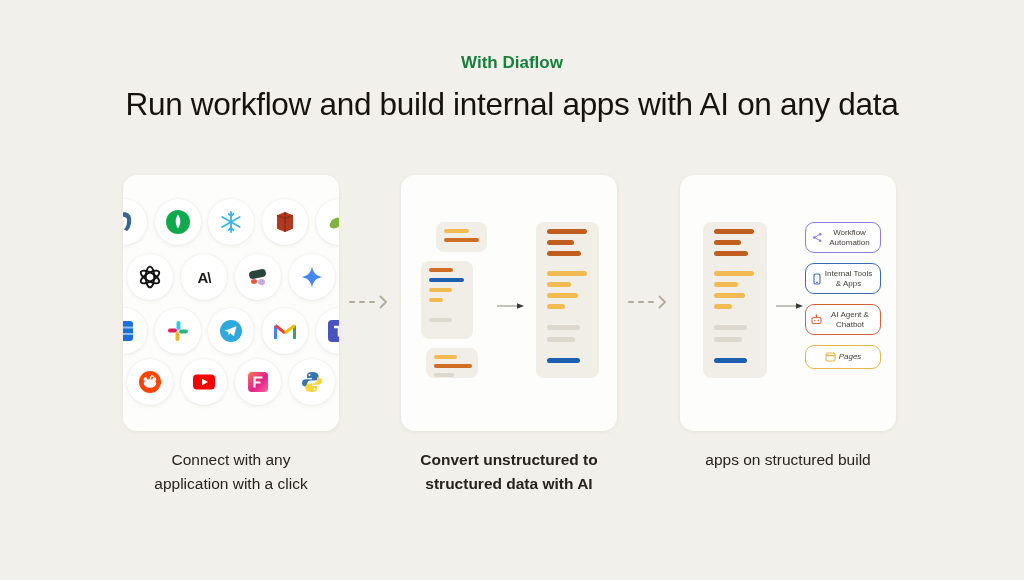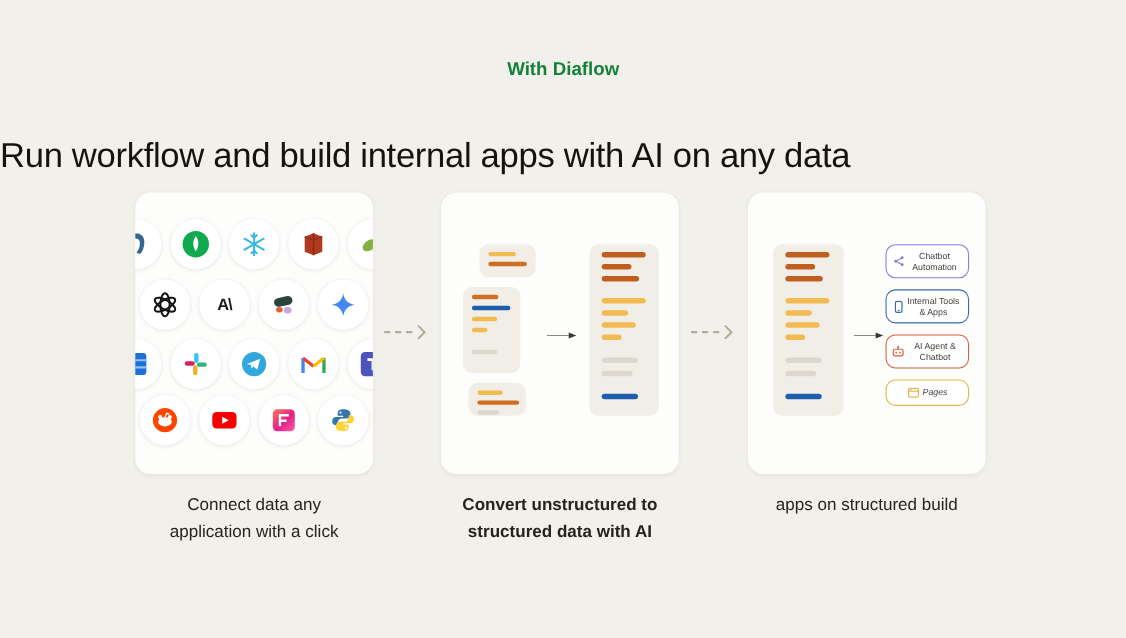--- a/index.html
+++ b/index.html
@@ -1,19 +1,19 @@
 <!DOCTYPE html>
 <html><head>
 <meta charset="utf-8">
 <style>
   html,body{margin:0;padding:0;}
   body{font-family:"Liberation Sans",sans-serif;background:#f2f0ea;}
   .page{position:relative;width:1024px;height:580px;background:#f2f0ea;overflow:hidden;margin:0 auto;}
   .eyebrow{position:absolute;top:53px;left:0;width:100%;text-align:center;font-size:17px;font-weight:700;color:#15803d;}
-  .headline{position:absolute;top:86px;left:0;width:100%;text-align:left;font-size:31.5px;font-weight:500;letter-spacing:-.3px;color:#16130f;margin-top:37px;}
+  .headline{position:absolute;top:86px;left:0;width:100%;text-align:center;font-size:31.5px;font-weight:500;letter-spacing:-.3px;color:#16130f;}
   .panel{position:absolute;top:175px;width:216px;height:256px;background:#fdfdfb;border-radius:14px;box-shadow:0 1px 4px rgba(70,60,40,.07);overflow:hidden;}
   .panel1{left:123px;} .panel2{left:401px;} .panel3{left:680px;}
   .caption{position:absolute;top:448px;width:216px;text-align:center;font-size:15.5px;line-height:24px;color:#26231f;}
   .cap1{left:123px;} .cap2{left:401px;font-weight:bold;} .cap3{left:680px;}
   .caption span{display:block;}
   .app{position:absolute;width:46px;height:46px;border-radius:50%;background:#fff;
        box-shadow:0 1px 4px rgba(90,80,60,.10),0 0 0 1px rgba(0,0,0,.02);
        display:flex;align-items:center;justify-content:center;}
   .beige{position:absolute;background:#f1eee7;border-radius:8px;box-sizing:border-box;}
   .bar{border-radius:3px;}
@@ -246,21 +246,21 @@
     <div class="chips">
       <div class="chip" style="border-color: rgb(141, 124, 224);">
         <span class="chip-ic" style="color: rgb(141, 124, 224);">
           <svg width="10" height="11" viewBox="0 0 11 11" fill="none">
               <path d="M9 2L2.5 5.5L9 9" stroke="currentColor" stroke-width="1.1"></path>
               <circle cx="9" cy="2" r="1.4" fill="currentColor"></circle>
               <circle cx="2.5" cy="5.5" r="1.4" fill="currentColor"></circle>
               <circle cx="9" cy="9" r="1.4" fill="currentColor"></circle>
             </svg>
         </span>
-        <span class="chip-label">Chatbot Automation</span>
+        <span class="chip-label">Workflow Automation</span>
       </div>
       <div class="chip" style="border-color: rgb(58, 106, 177); align-items: center;">
         <span class="chip-ic" style="color: rgb(58, 106, 177);">
           <svg width="8" height="12" viewBox="0 0 8 12" fill="none">
               <rect x="1" y="1" width="6" height="10" rx="1.5" stroke="currentColor" stroke-width="1.1"></rect>
               <path d="M3 9.3h2" stroke="currentColor" stroke-width="1"></path>
             </svg>
         </span>
         <span class="chip-label">Internal Tools &amp; Apps</span>
       </div>
@@ -283,21 +283,21 @@
               <path d="M1 3.6h9" stroke="currentColor" stroke-width="1.1"></path>
               <path d="M2.3 2.3h1.4" stroke="currentColor" stroke-width="1"></path>
             </svg>
         </span>
         <span class="chip-label">Pages</span>
       </div>
     </div>
   </div>
 
   <div class="caption cap1">
-    <span>Connect data any</span>
+    <span>Connect with any</span>
     <span>application with a click</span>
   </div>
   <div class="caption cap2">
     <span>Convert unstructured to</span>
     <span>structured data with AI</span>
   </div>
   <div class="caption cap3">
     <span>apps on structured build</span>
   </div>
 

